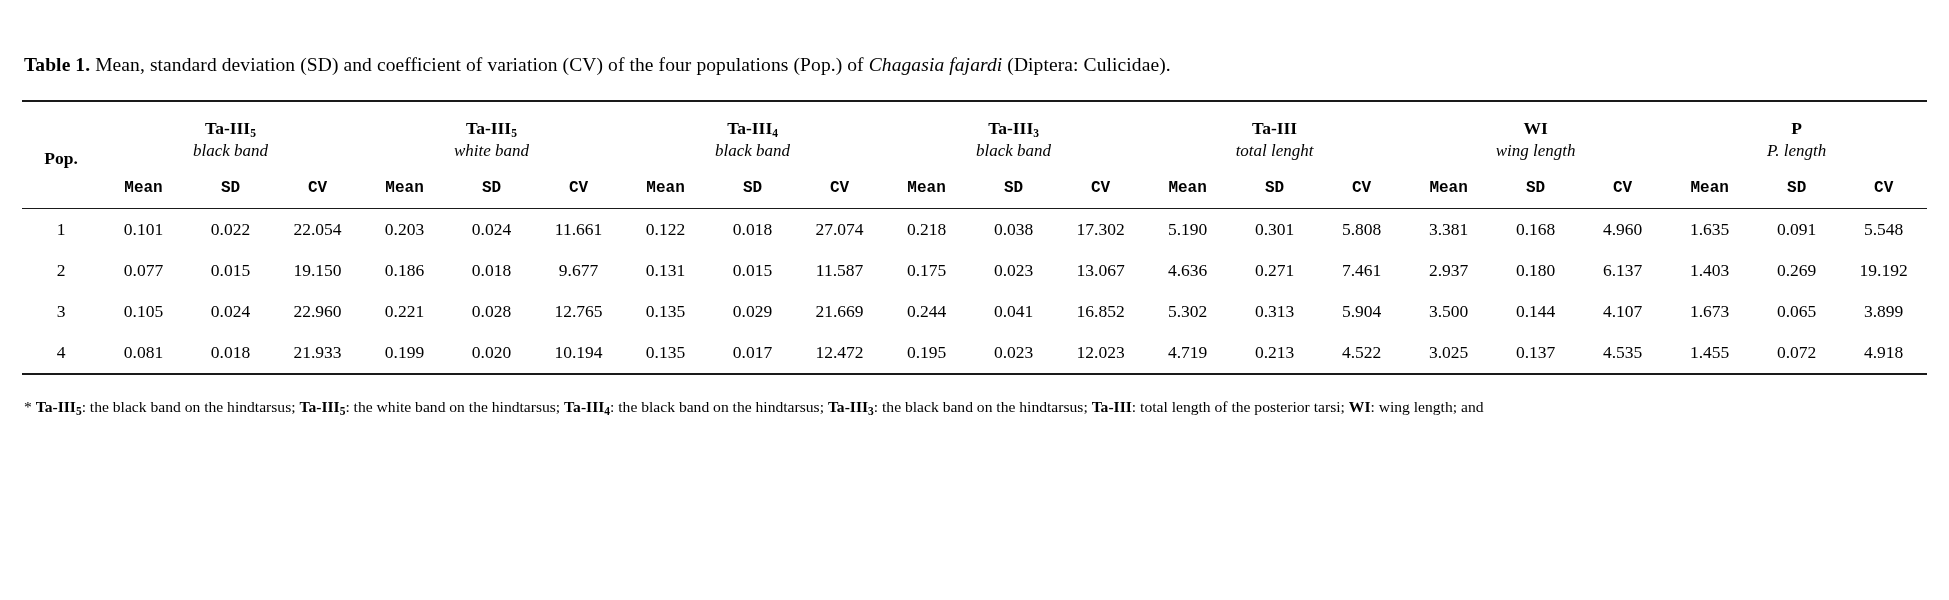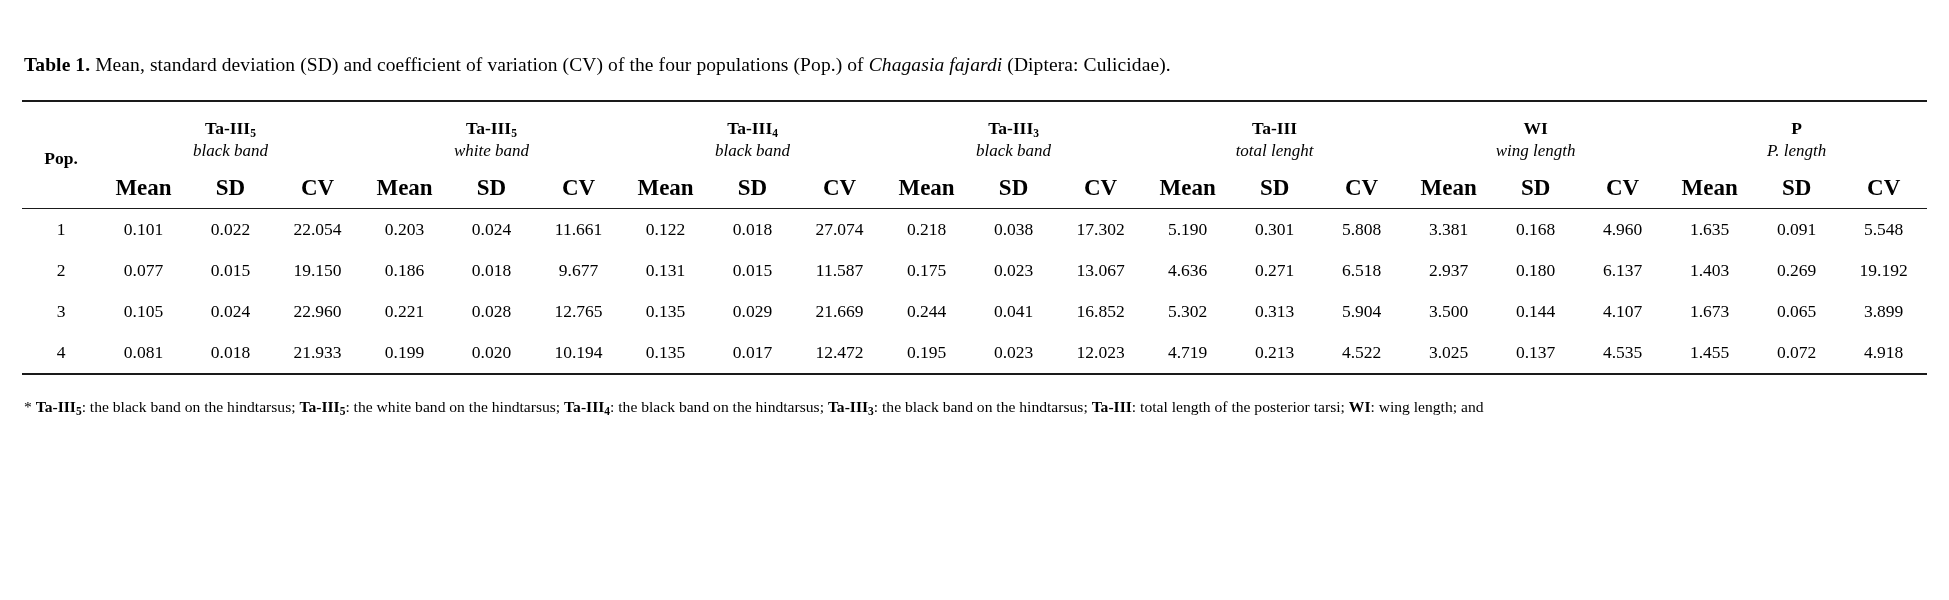--- a/index.html
+++ b/index.html
@@ -59,21 +59,22 @@
     font-style: italic;
   }
   tr.grp th.popcell {
     font-weight: bold;
     font-size: 17.5px;
     vertical-align: middle;
   }
   tr.sub th {
     height: 40px;
     font-weight: bold;
-    font-size: 23px;
+    font-size: 16px;
+    font-family: Liberation Mono, monospace;
   }
   tr.datarow td {
     height: 41px;
     font-weight: normal;
   }
   tr.datarow td.popnum { font-weight: normal; }
 
   sub { font-size: 11.5px; vertical-align: baseline; position: relative; bottom: -3px; }
 
   .footnote {
@@ -209,21 +210,21 @@
         <td>0.018</td>
         <td>9.677</td>
         <td>0.131</td>
         <td>0.015</td>
         <td>11.587</td>
         <td>0.175</td>
         <td>0.023</td>
         <td>13.067</td>
         <td>4.636</td>
         <td>0.271</td>
-        <td>6.518</td>
+        <td>7.461</td>
         <td>2.937</td>
         <td>0.180</td>
         <td>6.137</td>
         <td>1.403</td>
         <td>0.269</td>
         <td>19.192</td>
       </tr>
       <tr class="datarow">
         <td class="popnum">3</td>
         <td>0.105</td>

